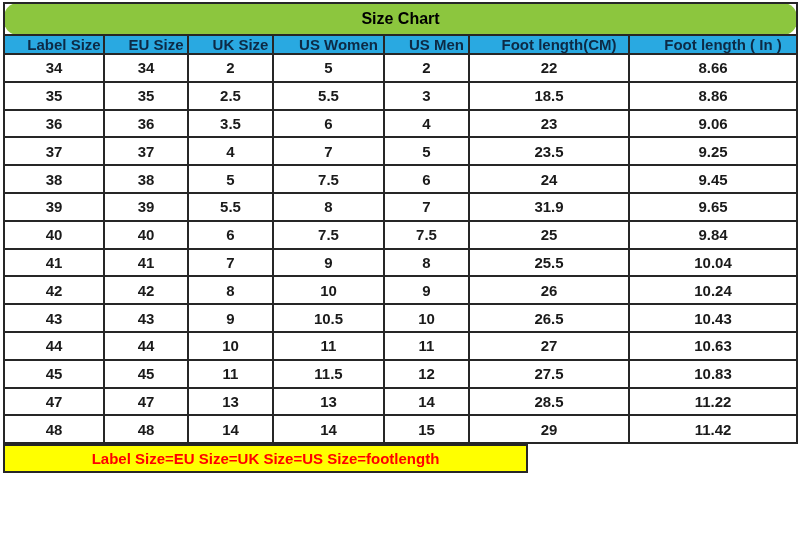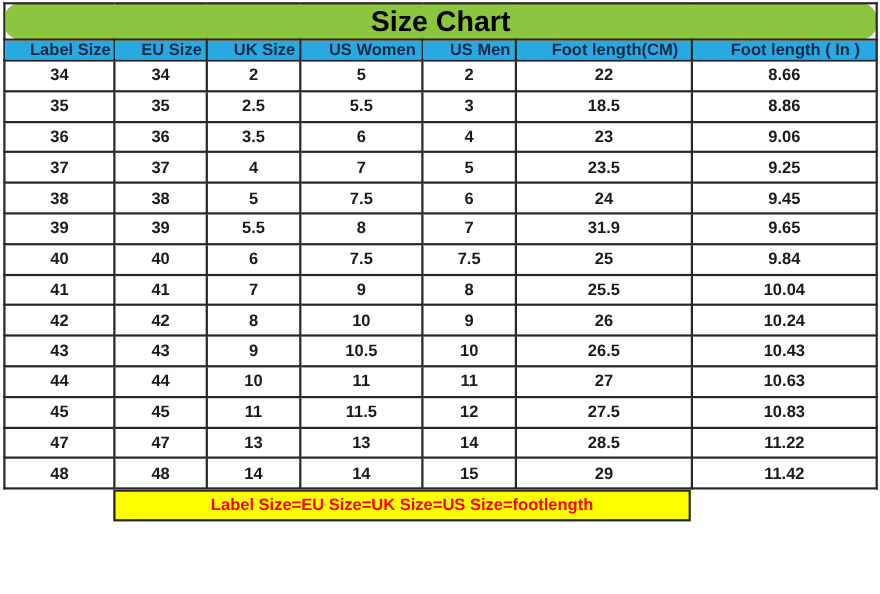--- a/index.html
+++ b/index.html
@@ -34,39 +34,38 @@
     border: 2px solid var(--border);
     text-align: center;
     font-weight: bold;
     padding: 0;
     overflow: hidden;
     white-space: nowrap;
   }
   tr.title-row th {
     background: var(--title_bg);
     color: #000000;
-    font-size: 26px;
+    font-size: 16px;
     height: 32px;
     border-radius: 14px;
   }
   tr.header-row th {
     background: var(--header_bg);
     color: var(--header_text);
     font-size: 15px;
     height: 14px;
     padding-left: 20px;
   }
   table.size-chart td {
     background: #ffffff;
     color: var(--cell_text);
     font-size: 15px;
     height: 27.8px;
   }
   .footer-note {
-    margin-left: 100px;
     width: 525px;
     height: 29px;
     line-height: 25px;
     border: 2px solid var(--border);
     background: var(--footer_bg);
     color: var(--footer_text);
     font-weight: bold;
     font-size: 15px;
     text-align: center;
   }

